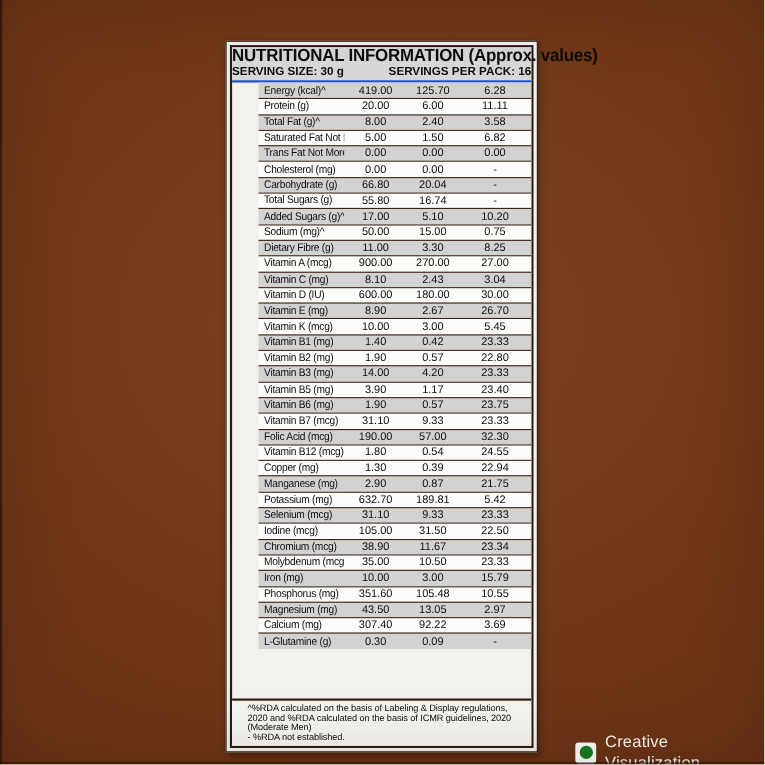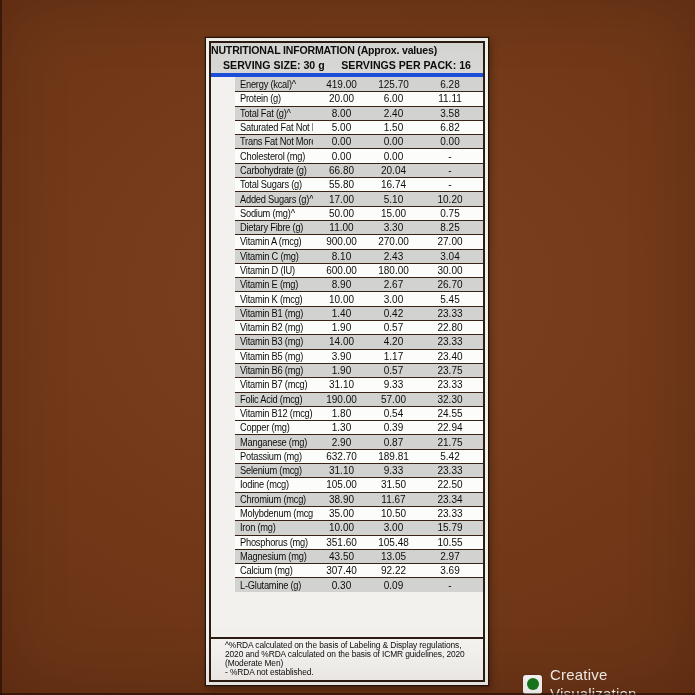--- a/index.html
+++ b/index.html
@@ -17,26 +17,26 @@
   .label-card {
     position:absolute; left:205px; top:37px; width:284px; box-sizing:border-box;
     background:#f3f1ed; border:1px solid #241309; padding:3px;
     box-shadow: 0 0 0 1px rgba(0,0,0,.12), 2px 3px 7px rgba(0,0,0,.30);
     color:#0d0d0d;
   }
   .inner { border:2px solid #2d1c11; }
 
   .title-row {
     background:#d7d8d5; font-weight:bold;
-    font-size:11px; line-height:15px; letter-spacing:-0.2px; white-space:nowrap;
+    font-size:16px; line-height:15px; letter-spacing:-0.2px; white-space:nowrap;
   }
   .serving-row {
     background:#d7d8d5; display:flex; justify-content:space-between; align-items:center;
-    font-weight:bold; font-size:10.6px; line-height:15px; padding:0 12px;
-    border-bottom:4px solid #1d4ed8; white-space:nowrap;
+    font-weight:bold; font-size:10.6px; line-height:15px; padding:0 0;
+    border-bottom:2px solid #1d4ed8; white-space:nowrap;
   }
   .cols-row {
     background:#fbfbfa; display:flex; align-items:center; font-weight:bold;
     font-size:10.6px; line-height:15px; border-bottom:2px solid #2d1c11; white-space:nowrap;
   }
 
   .c0 { flex:1; padding-left:5px; overflow:hidden; white-space:nowrap; }
   .c1 { width:57px; text-align:center; flex:none; }
   .c2 { width:47px; text-align:center; flex:none; }
   .c3 { width:66px; text-align:center; flex:none; }

